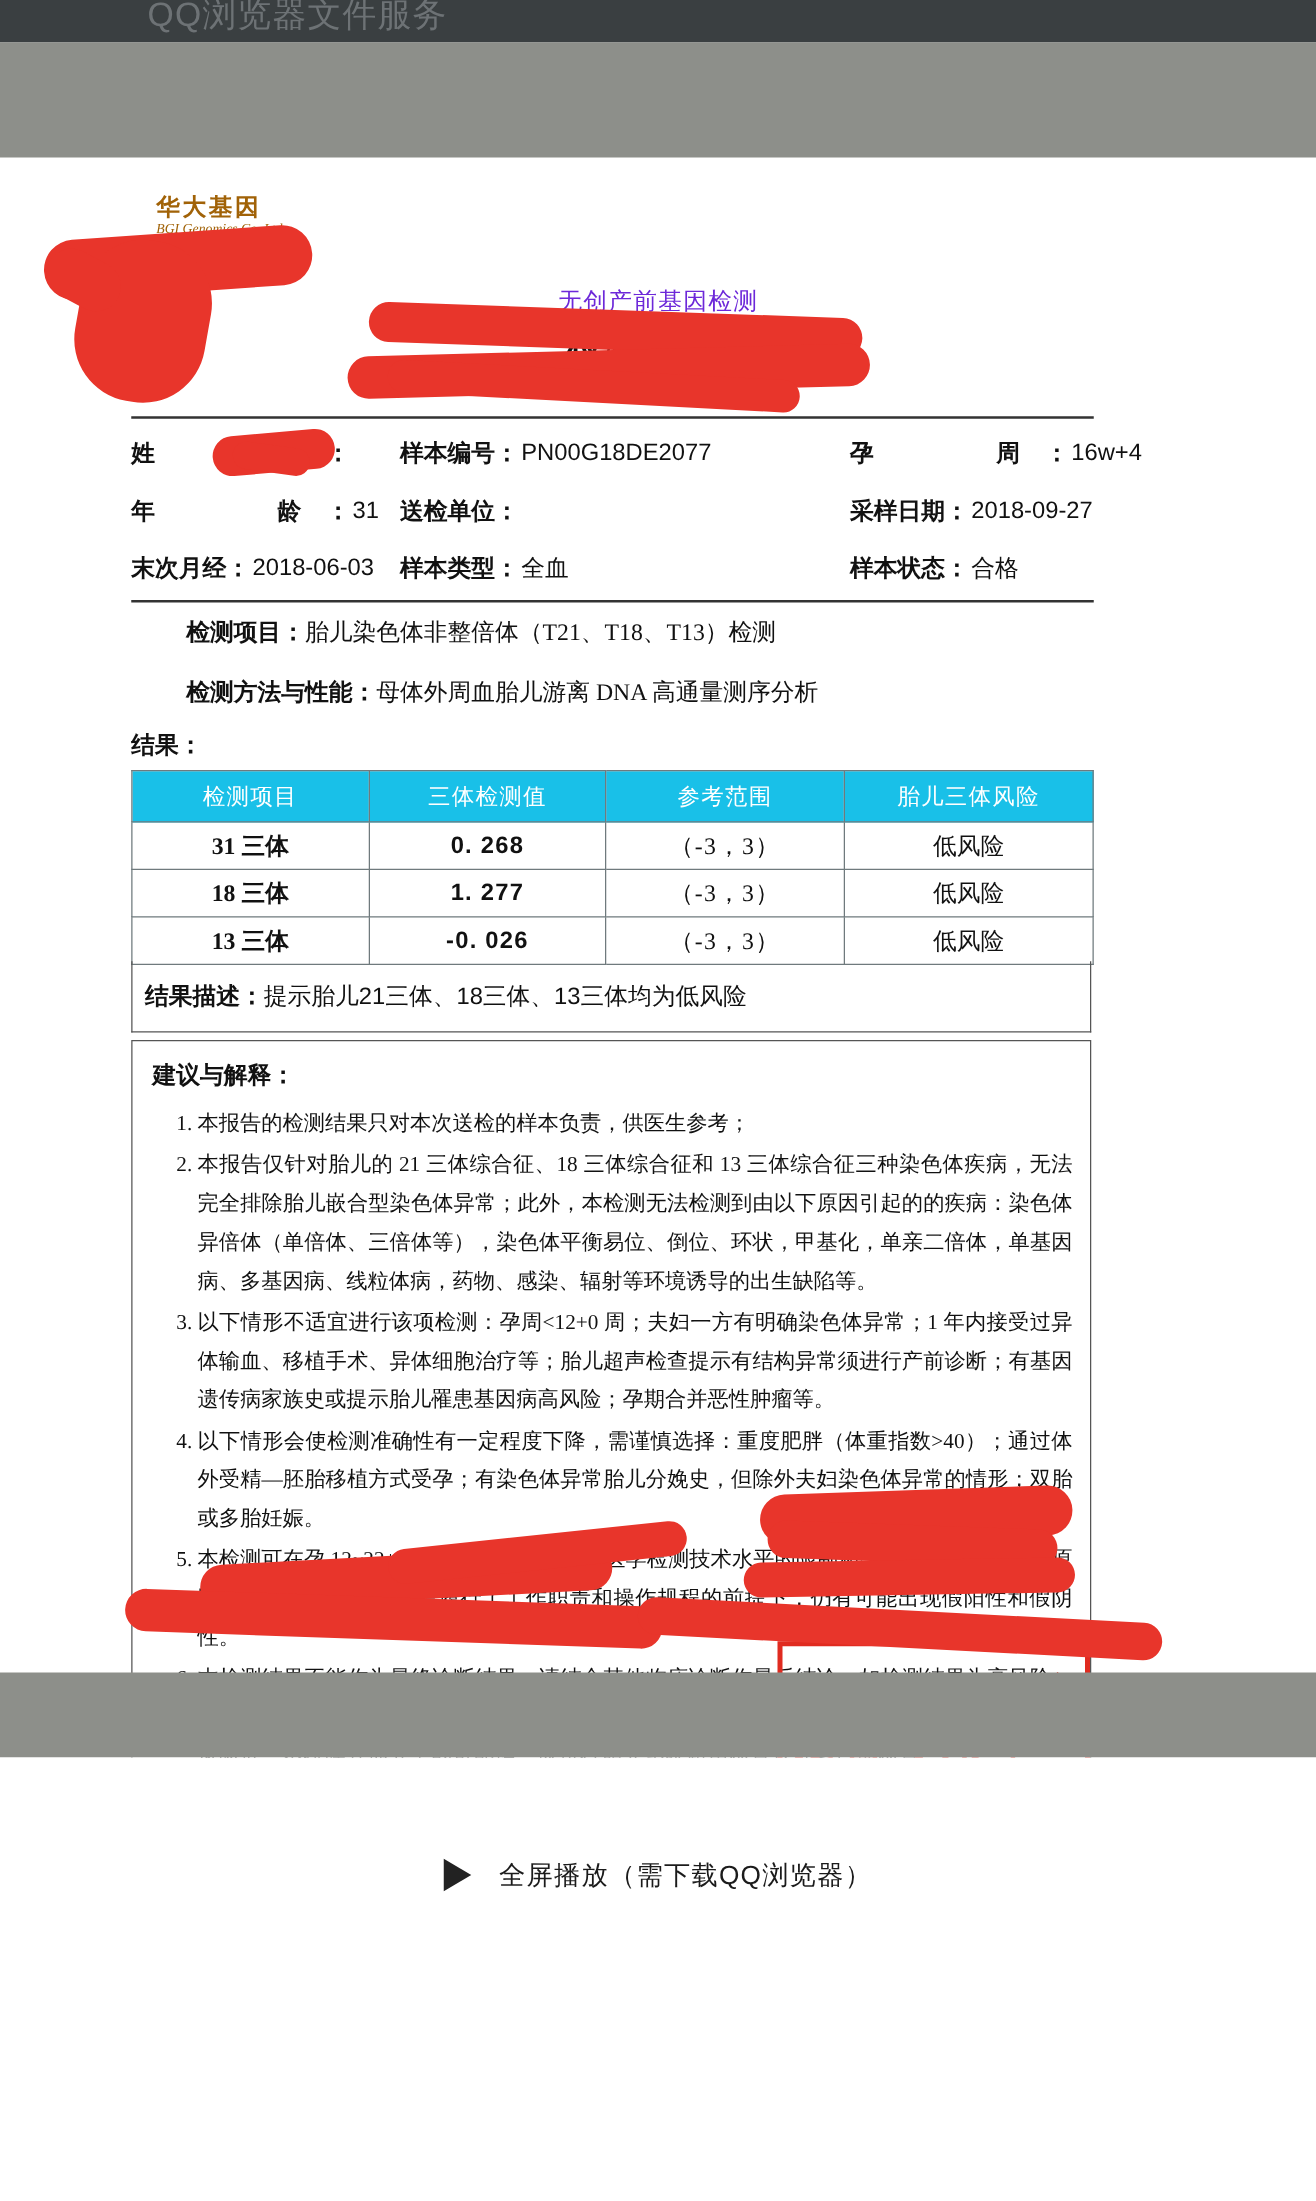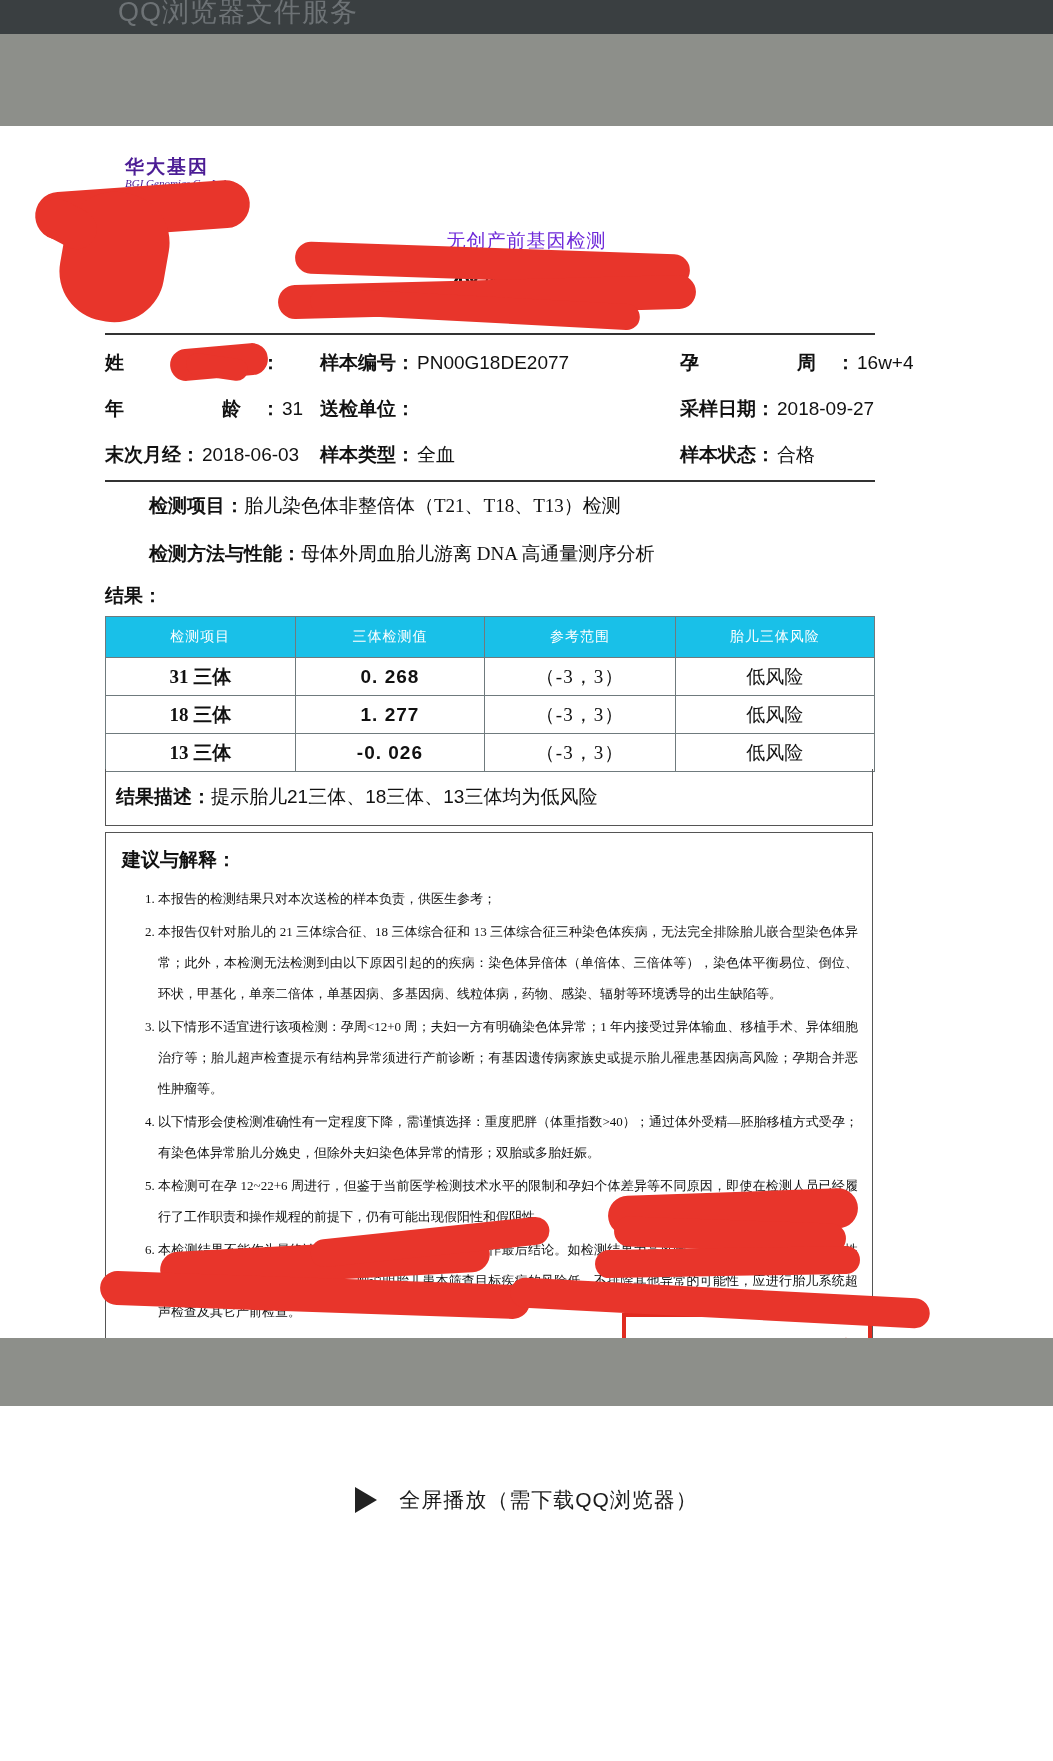--- a/index.html
+++ b/index.html
@@ -9,21 +9,21 @@
   .appbar{position:absolute;left:0;top:0;width:1053px;height:34px;background:#3a3f41;}
   .appbar-title{position:absolute;left:118px;top:-6px;font-family:"Liberation Sans","DejaVu Sans",sans-serif;
                 font-size:27px;color:#6d7275;letter-spacing:1px;white-space:nowrap;}
   .appbar-shade{position:absolute;left:0;top:34px;width:1053px;height:92px;background:#8d8f8a;}
 
   
   .sheet{position:absolute;left:10px;top:128px;width:1033px;height:1210px;background:#fff;}
   .doc{position:absolute;left:0;top:0;width:1033px;height:1210px;}
 
   
-  .logo-lines{position:absolute;left:115px;top:30px;width:290px;height:80px;color:#4c1d95;
+  .logo-lines{position:absolute;left:115px;top:30px;width:290px;height:80px;color:#a16207;
               font-family:"Liberation Serif",serif;font-size:13px;line-height:17px;}
   .logo-cn{font-size:19px;font-weight:bold;letter-spacing:2px;}
   .logo-en{font-size:11px;font-style:italic;}
   .doc-title{position:absolute;left:0;top:130px;width:1033px;text-align:center;
              font-size:27px;font-weight:bold;letter-spacing:2px;color:#111;}
   .doc-subtitle{position:absolute;left:0;top:100px;width:1033px;text-align:center;
                 font-size:19px;color:#6d28d9;letter-spacing:1px;}
 
   
   .rule{position:absolute;background:#333;}
@@ -37,37 +37,37 @@
   .val{font-family:"Liberation Sans","DejaVu Sans",sans-serif;font-size:19px;margin-left:2px;white-space:nowrap;}
 
   .meta{position:absolute;left:95px;top:365px;width:860px;font-size:19px;color:#111;margin-left:44px;}
   .meta-line{margin-bottom:22px;}
   .meta-line b{font-weight:bold;}
 
   .result-label{position:absolute;left:95px;top:455px;font-size:19px;font-weight:bold;color:#111;}
 
   
   table.res{position:absolute;left:95px;top:488px;width:770px;border-collapse:collapse;}
-  table.res th{background:#19c0e8;color:#fff;font-weight:normal;font-size:14px;height:38px;
+  table.res th{background:#19c0e8;color:#fff;font-weight:normal;font-size:18px;height:38px;
                border:1px solid #6f7a7d;text-align:center;letter-spacing:1px;}
   table.res td{border:1px solid #6f7a7d;height:35px;text-align:center;font-size:19px;color:#111;}
   td.item{font-weight:bold;}
   td.num{font-family:"Liberation Sans","DejaVu Sans",sans-serif;letter-spacing:1px;font-weight:bold;}
   td.range{font-family:"Liberation Serif",serif;letter-spacing:1px;}
 
   .desc-box{position:absolute;left:95px;top:641px;width:768px;height:57px;border:1px solid #555;
             border-top:none;display:flex;align-items:center;padding-left:10px;box-sizing:border-box;}
   .desc-box .t{font-size:19px;font-family:"Liberation Sans","DejaVu Sans",sans-serif;color:#111;}
   .desc-box .t b{font-weight:bold;text-align:right;}
 
   .adv-box{position:absolute;left:95px;top:704px;width:768px;height:524px;border:1px solid #555;
            box-sizing:border-box;padding:14px 14px 0 14px;}
   .adv-title{font-size:19px;font-weight:bold;margin:0 0 10px 2px;color:#111;}
   ol.adv{margin:0;padding:0 0 0 38px;list-style:decimal;}
-  ol.adv li{font-size:13px;line-height:31px;color:#111;margin-bottom:2px;text-align:justify;}
+  ol.adv li{font-size:17px;line-height:31px;color:#111;margin-bottom:2px;text-align:justify;}
   ol.adv li::marker{font-family:"Liberation Serif",serif;}
 
   
   .sign{position:absolute;left:95px;top:1228px;width:768px;height:62px;border:1px solid #555;
         border-top:none;box-sizing:border-box;}
   .sign-row{position:absolute;left:10px;top:28px;width:750px;display:flex;font-size:17px;color:#111;}
   .sign-row .s1{width:248px;}
   .sign-row .s2{width:262px;}
   .sign-row .s3{width:240px;white-space:nowrap;}
   .sign-row .dv{font-family:"Liberation Sans","DejaVu Sans",sans-serif;}

